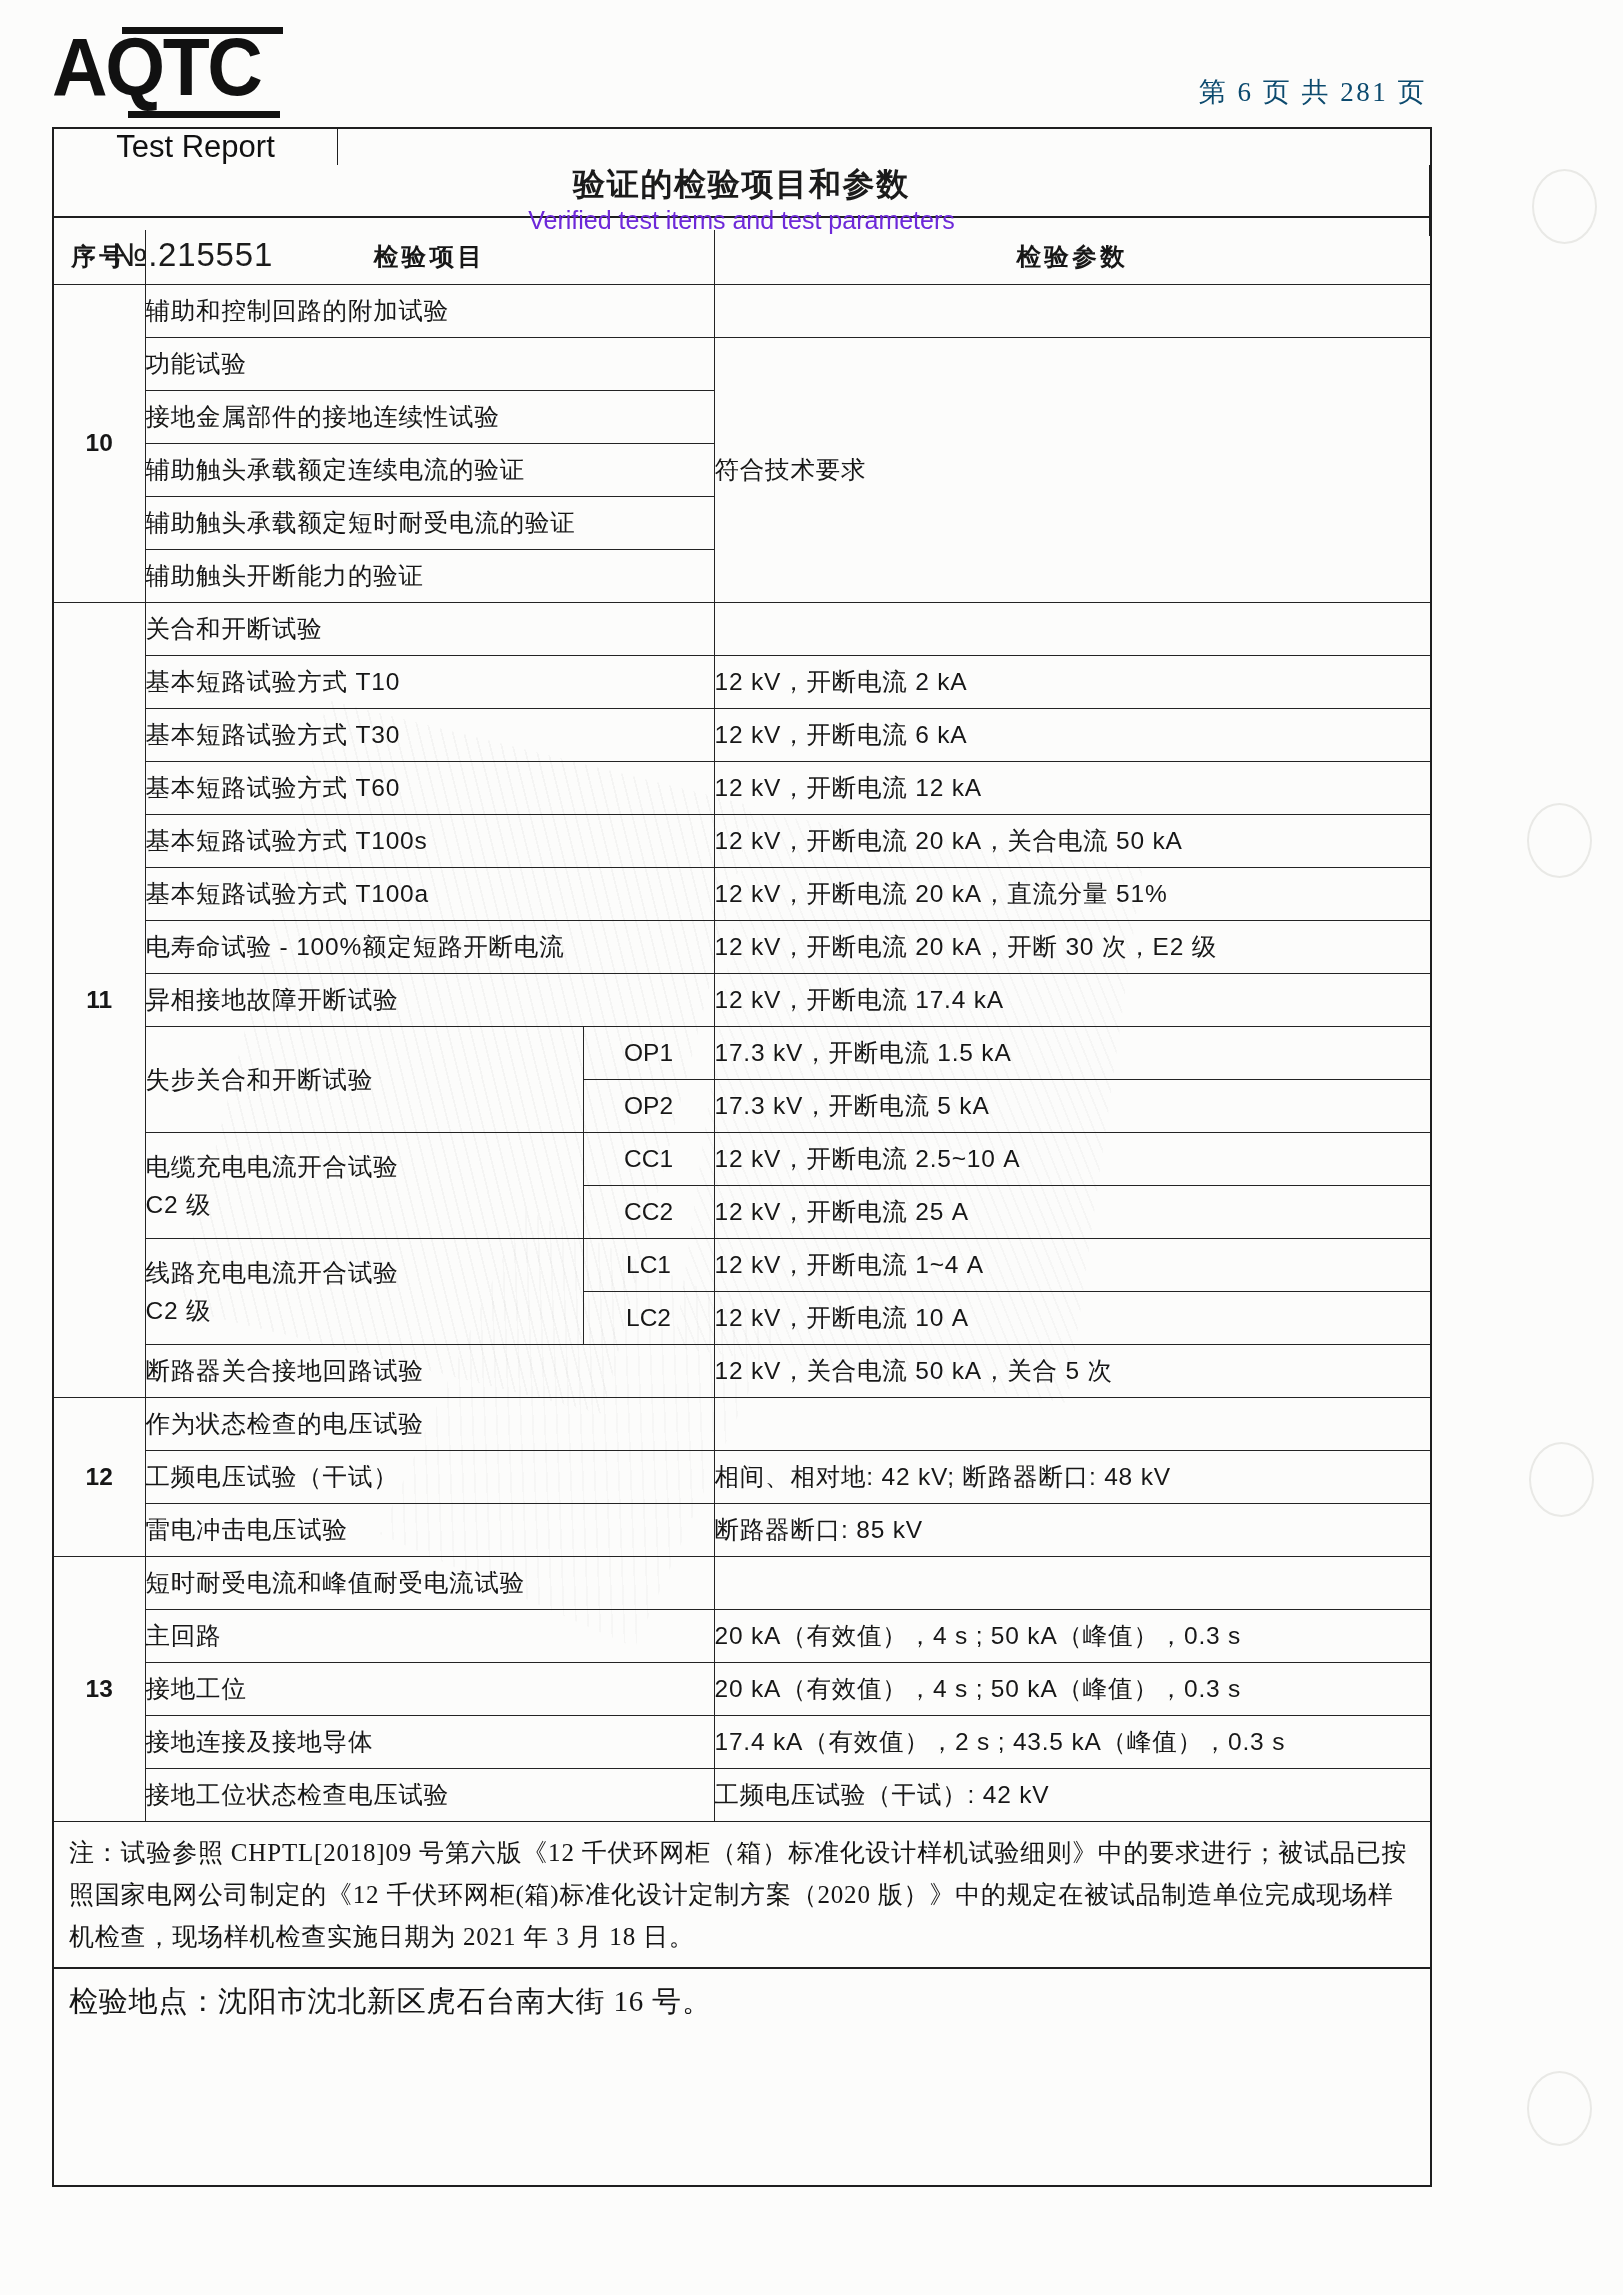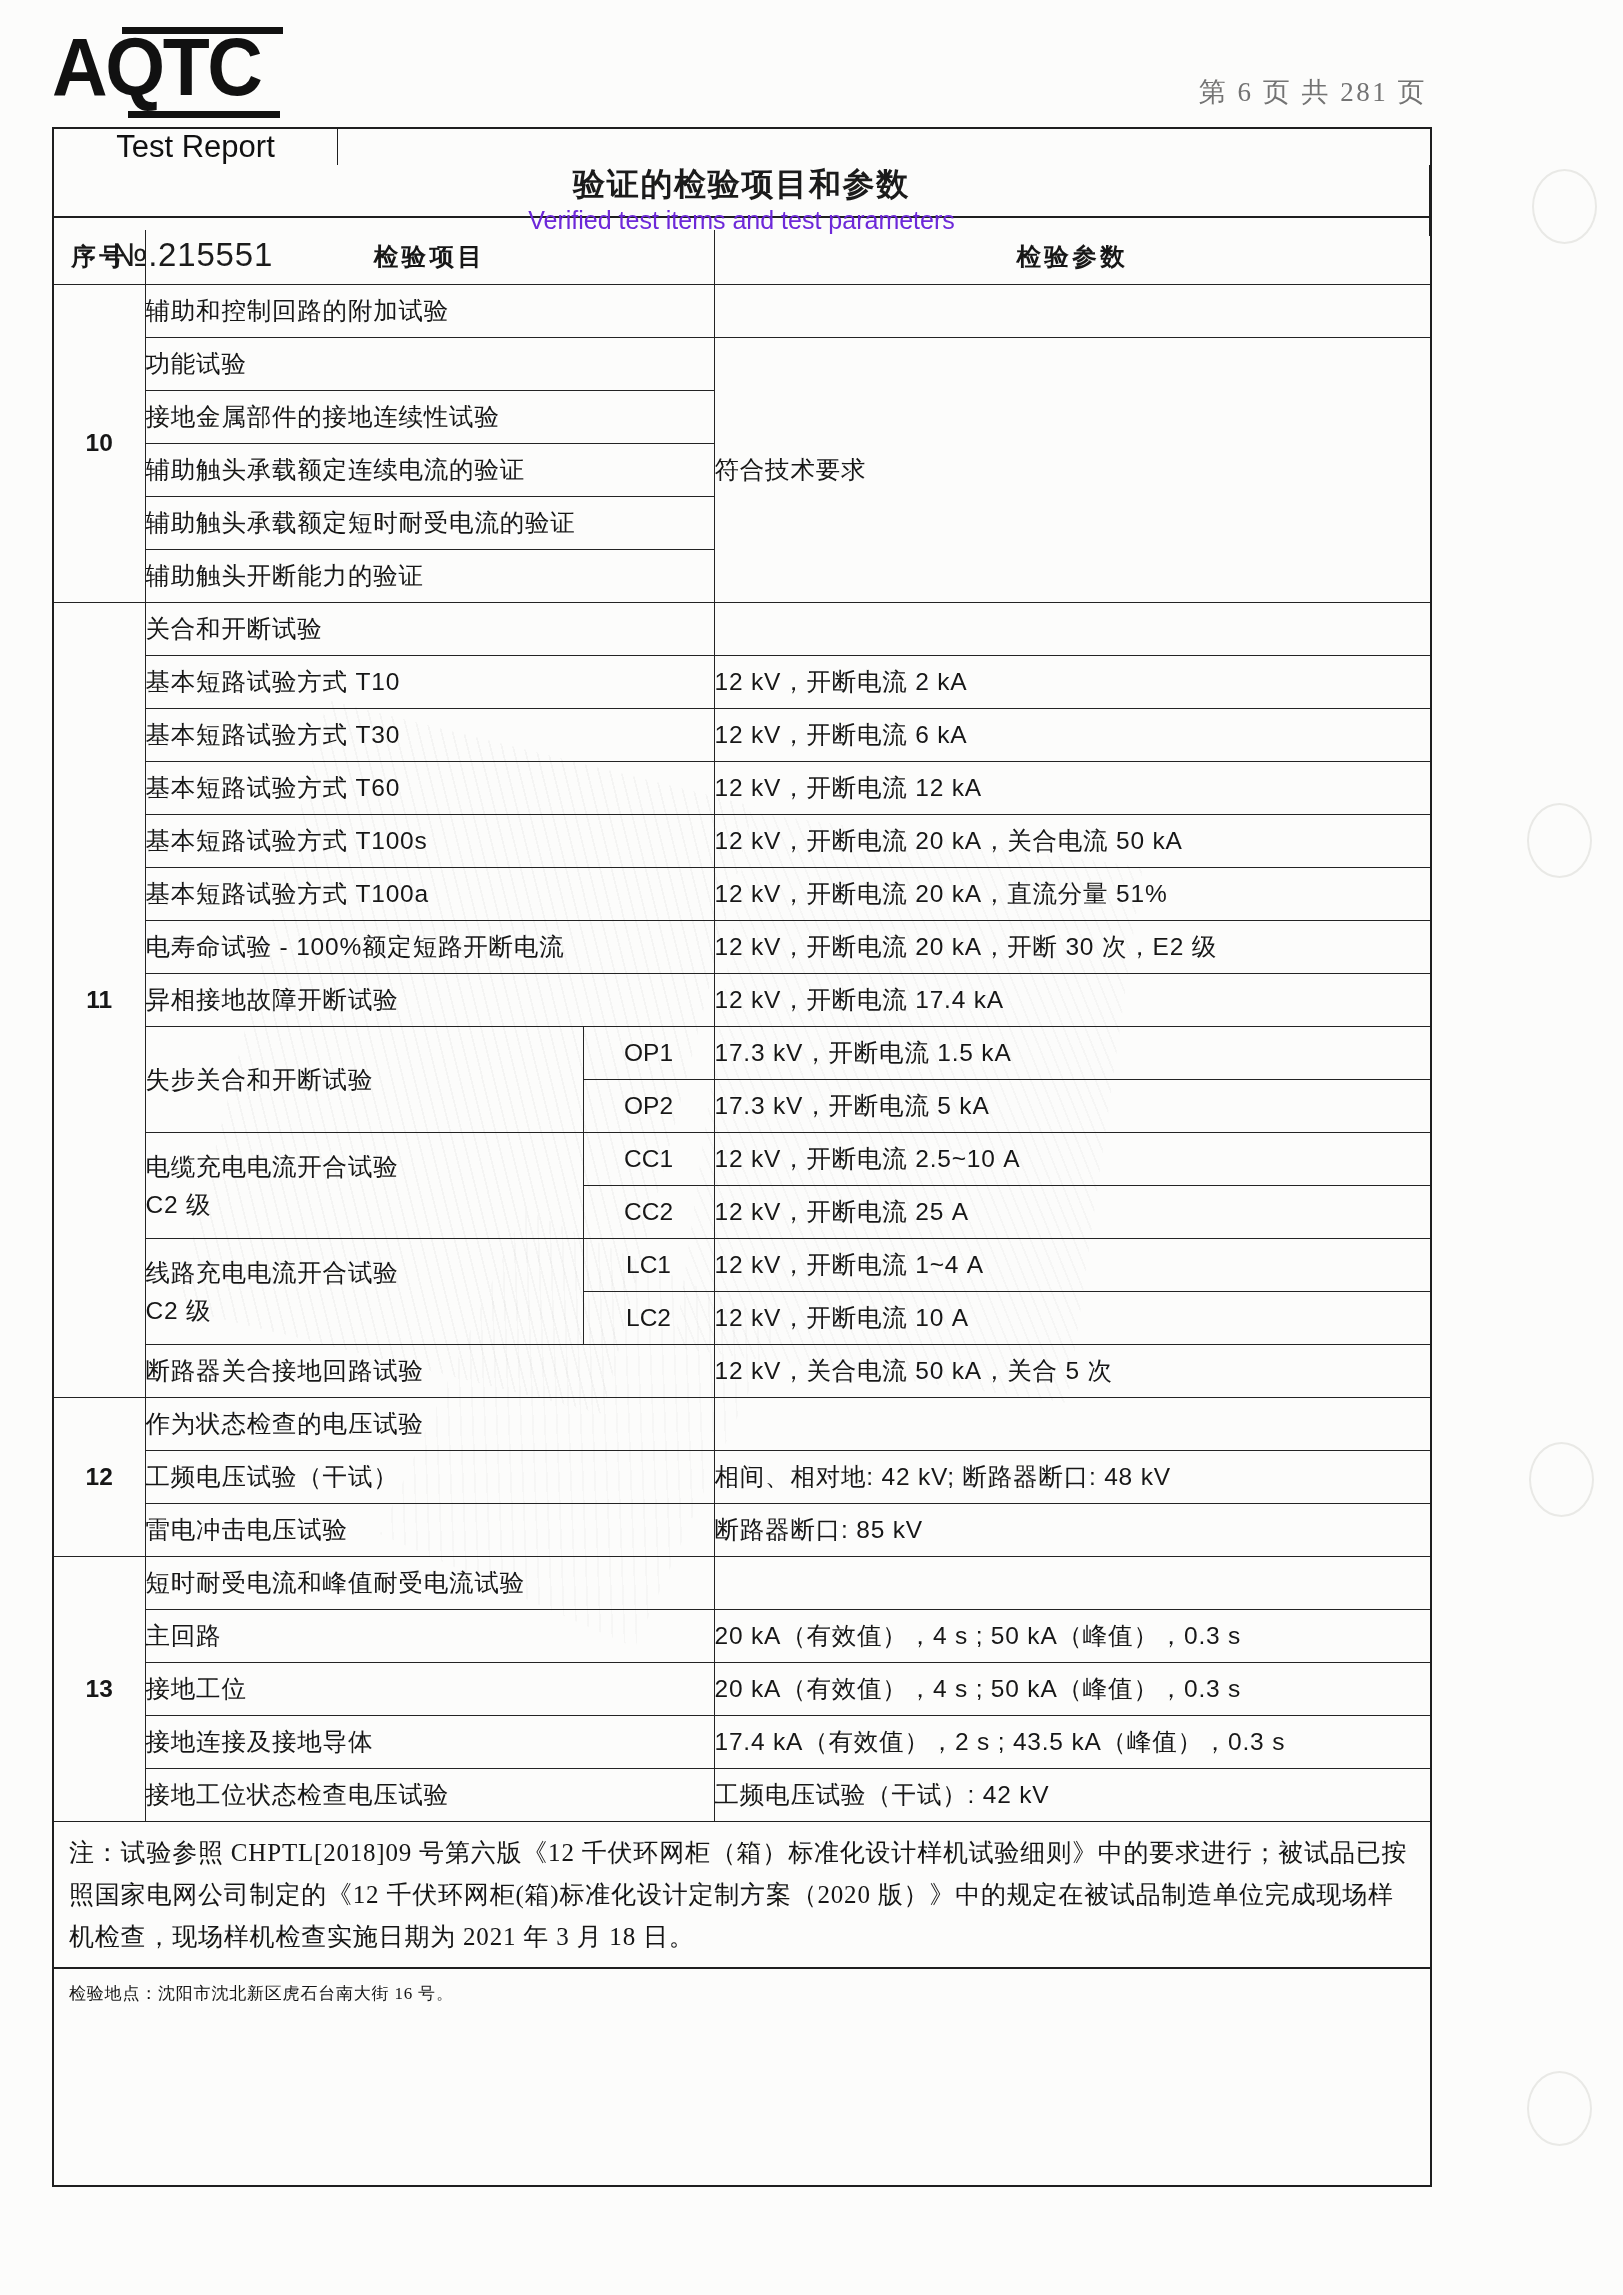--- a/index.html
+++ b/index.html
@@ -19,21 +19,21 @@
     font-weight:900;font-size:81px;line-height:85px;
     letter-spacing:-2.5px;color:#111;
     transform:scaleX(.95);transform-origin:left;
   }
   .logo-bar-top{position:absolute;right:-12px;top:1.7px;width:161px;height:7.6px;background:#111;}
   .logo-bar-bottom{position:absolute;right:-8.5px;bottom:0px;width:152px;height:6.8px;background:#111;}
   
   .page-info{
     position:absolute;top:74px;right:196px;
     font-family:"Liberation Serif","DejaVu Serif",serif;
-    font-size:27px;letter-spacing:2.5px;color:#737373;
+    font-size:27px;letter-spacing:2.5px;color:#0c4a6e;
   }
   
   .doc{
     position:absolute;left:52px;top:127px;
     width:1376px;height:2056px;
     border:2.5px solid #1f1f1f;
     display:flex;flex-direction:column;
     background:transparent;
   }
   .hdr{display:flex;height:87px;border-bottom:2.5px solid #1f1f1f;flex-direction:column;}
@@ -69,21 +69,21 @@
   
   .note{
     border-top:1.7px solid #1f1f1f;min-height:145px;box-sizing:border-box;
     font-family:"Liberation Serif","DejaVu Serif",serif;
     font-size:25px;line-height:42px;letter-spacing:0.8px;
     padding:10px 17px 8.5px 15px;color:#151515;
   }
   .location{
     border-top:2.5px solid #1f1f1f;flex:1;box-sizing:border-box;
     font-family:"Liberation Serif","DejaVu Serif",serif;
-    font-size:17px;letter-spacing:0.8px;
+    font-size:29px;letter-spacing:0.8px;
     padding:13.5px 17px 0 15px;color:#151515;
   }
   
   .hatch{position:absolute;pointer-events:none;opacity:.45;}
   .hatch.h1{left:245px;top:744px;width:440px;height:626px;transform:rotate(14deg);
     background:repeating-linear-gradient(62deg,rgba(110,110,110,.12) 0 1.7px,transparent 1.7px 11px);}
   .hatch.h2{left:710px;top:837px;width:397px;height:541px;transform:rotate(8deg);
     background:repeating-linear-gradient(60deg,rgba(110,110,110,.10) 0 1.7px,transparent 1.7px 10px);}
   .hatch.h3{left:440px;top:1251px;width:279px;height:355px;transform:rotate(24deg);
     background:repeating-linear-gradient(64deg,rgba(110,110,110,.09) 0 1.7px,transparent 1.7px 12px);}

